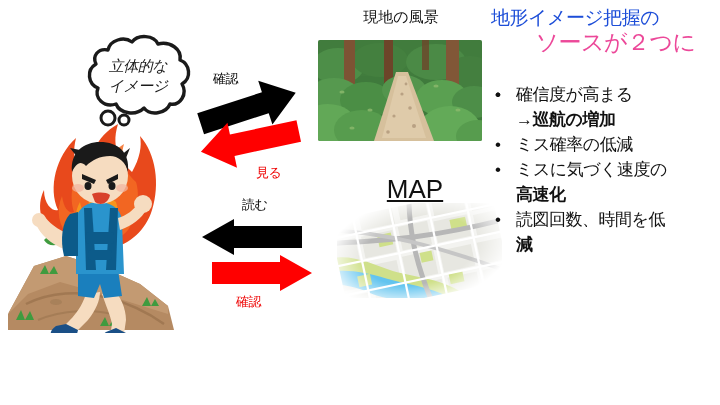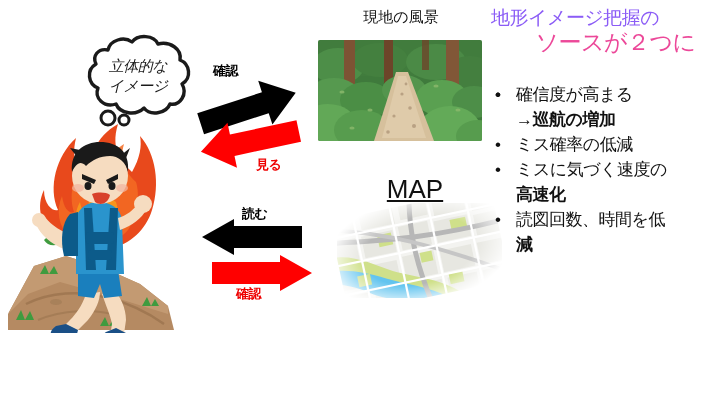--- a/index.html
+++ b/index.html
@@ -47,23 +47,24 @@
     letter-spacing: -0.5px;
     z-index: 4;
     pointer-events: none;
     font-style: italic;
   }
 
   
   .arrow-label {
     position: absolute;
     font-size: 13px;
-    font-weight: bold;
+    font-weight: normal;
     white-space: nowrap;
     letter-spacing: -0.5px;
+    margin-top: 8px;
   }
   .label-black { color: #000000; }
   .label-red { color: #ee0000; }
 
   
   #scene-photo {
     position: absolute;
     left: 318px;
     top: 40px;
     width: 164px;
@@ -102,21 +103,21 @@
   
   #heading-block {
     position: absolute;
     left: 487px;
     top: 6px;
     width: 233px;
   }
   #heading-line1 {
     font-size: 19px;
     line-height: 24px;
-    color: #8b5cf6;
+    color: #1d4ed8;
     text-align: left;
     padding-left: 4px;
     letter-spacing: -0.5px;
     white-space: nowrap;
   }
   #heading-line2 {
     font-size: 23px;
     line-height: 24px;
     color: #ec4899;
     text-align: center;
@@ -270,21 +271,21 @@
 
       <g>
         <path d="M104 8 L36 8 L36 1 L4 19 L36 37 L36 30 L104 30 Z" fill="#000000"></path>
       </g>
 
       <g>
         <path d="M14 44 L82 44 L82 37 L114 55 L82 73 L82 66 L14 66 Z" fill="#ff0000"></path>
       </g>
     </svg>
   </div>
-  <div class="arrow-label label-black" style="left:228px; top:205px;padding-left:14px;">読む</div>
+  <div class="arrow-label label-black" style="left:228px; top:188px;padding-left:14px;">読む</div>
   <div class="arrow-label label-red" style="left:236px; top:285px;">確認</div>
 
   <div id="scene-title">現地の風景</div>
   <div id="scene-photo">
     <svg width="164" height="101" viewBox="0 0 164 101" xmlns="http://www.w3.org/2000/svg">
       <defs>
         <clipPath id="sceneClip">
             <rect x="0" y="0" width="164" height="101" rx="2"></rect>
           </clipPath>
       </defs>

